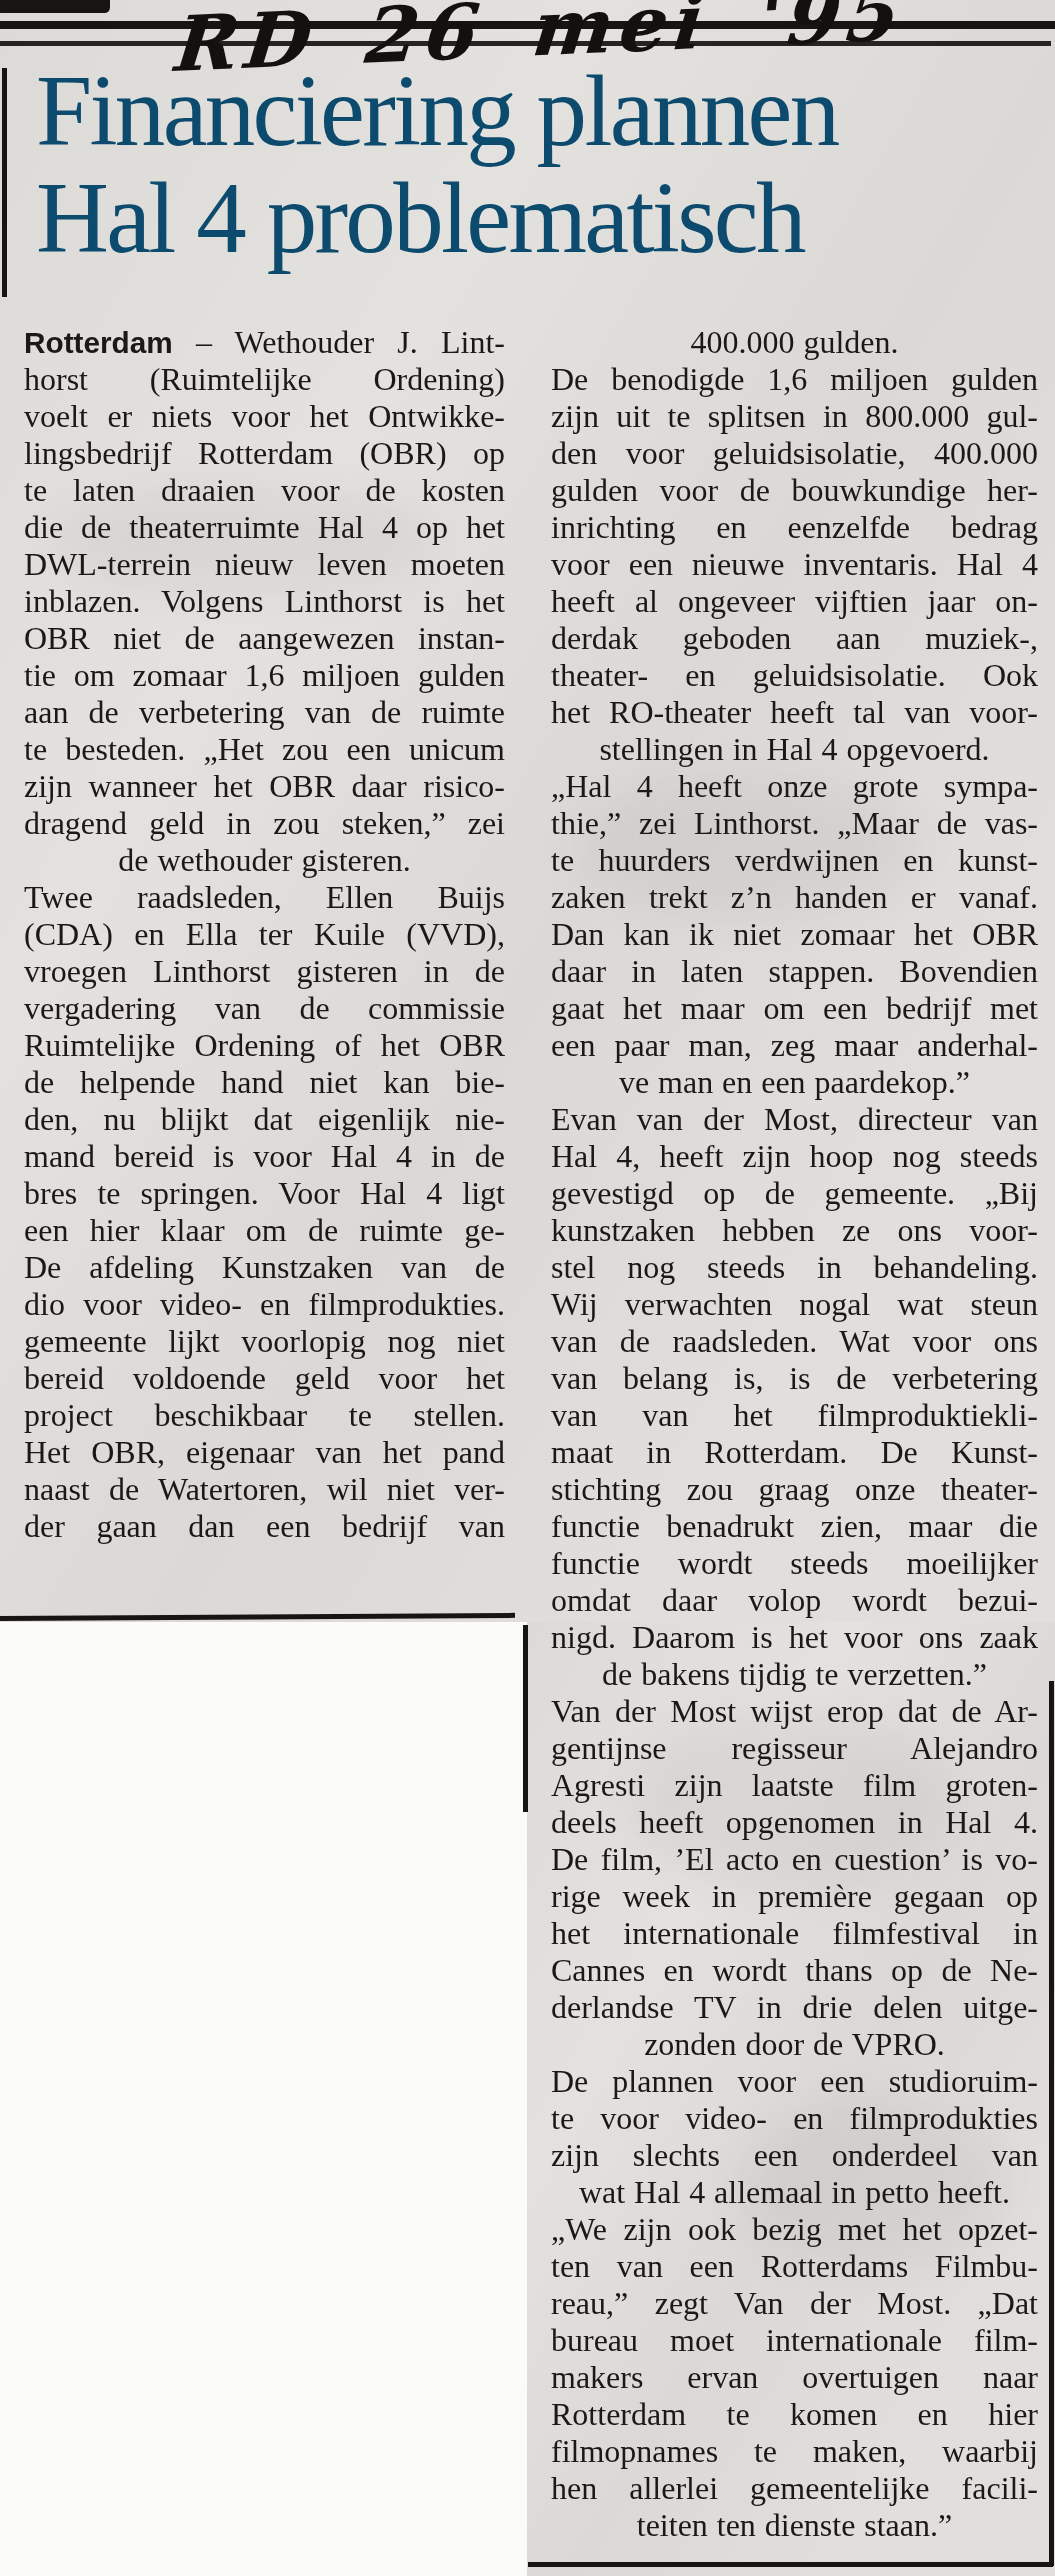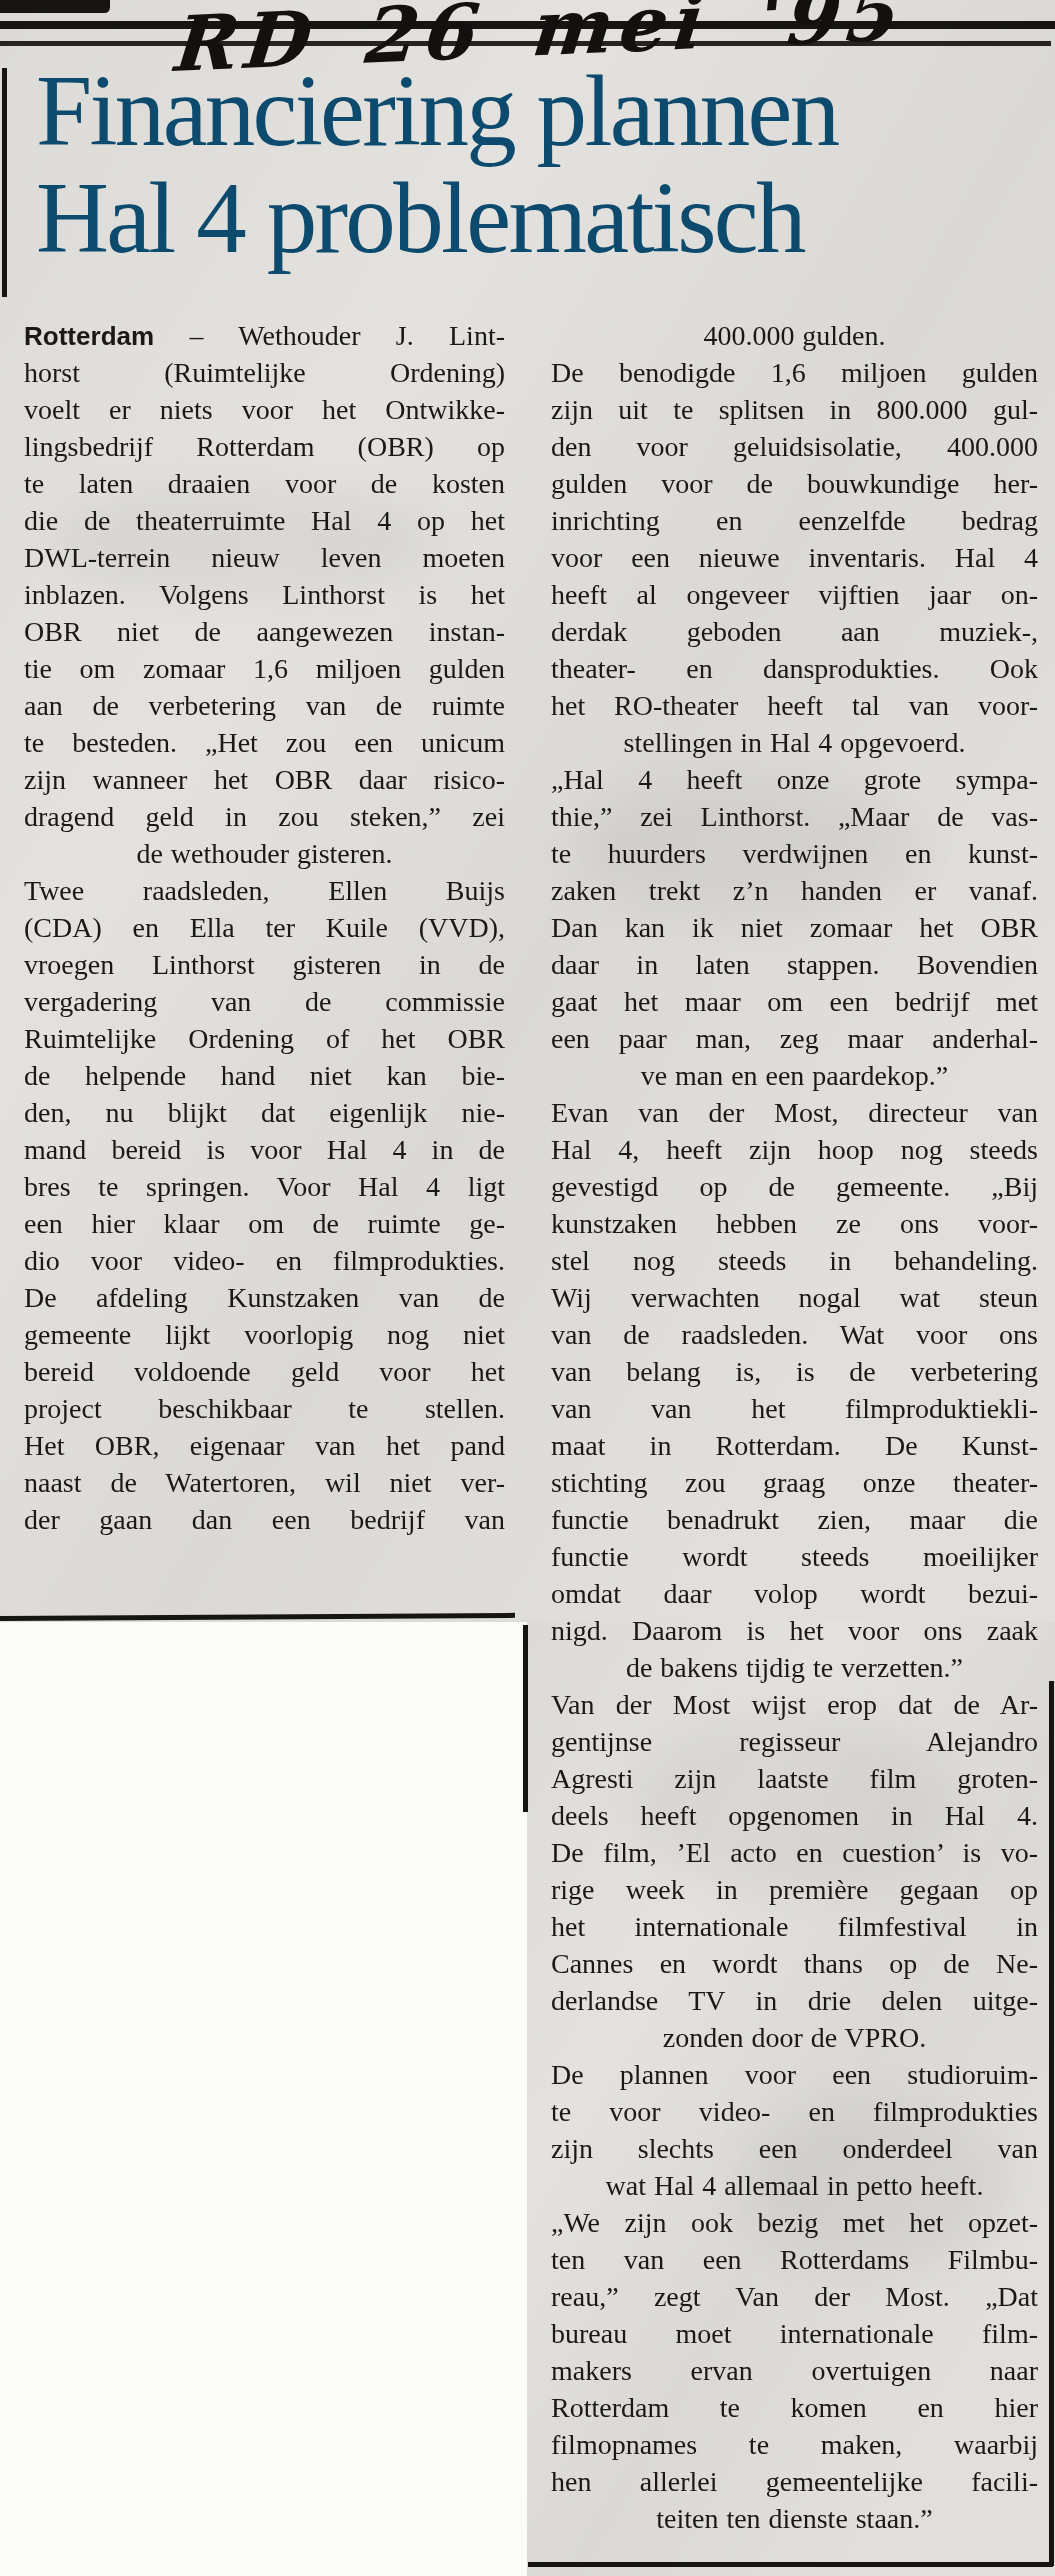--- a/index.html
+++ b/index.html
@@ -57,22 +57,22 @@
     position:absolute;left:36px;top:58px;width:1027px;
     font-family:"Liberation Serif", serif;
     font-weight:normal;
     font-size:101px;line-height:107px;
     letter-spacing:-2.7px;
     color:#0c4a6e;
     z-index:3;
   }
   
   .col{
-    position:absolute;top:317px;
-    font-size:28px;line-height:37px;
+    position:absolute;top:324px;
+    font-size:32px;line-height:37px;
     word-spacing:0.9px;
     color:#1b1917;
     z-index:3;
   }
   .col-left{left:24px;width:481px;}
   .col-right{left:551px;width:487px;}
   .line{
     text-align:justify;
     max-height:37px;overflow:hidden;
   }
@@ -130,40 +130,40 @@
     <div class="line">Twee raadsleden, Ellen Buijs</div>
     <div class="line">(CDA) en Ella ter Kuile (VVD),</div>
     <div class="line">vroegen Linthorst gisteren in de</div>
     <div class="line">vergadering van de commissie</div>
     <div class="line">Ruimtelijke Ordening of het OBR</div>
     <div class="line">de helpende hand niet kan bie-</div>
     <div class="line">den, nu blijkt dat eigenlijk nie-</div>
     <div class="line">mand bereid is voor Hal 4 in de</div>
     <div class="line">bres te springen. Voor Hal 4 ligt</div>
     <div class="line">een hier klaar om de ruimte ge-</div>
+    <div class="line">De afdeling Kunstzaken van de</div>
     <div class="line">dio voor video- en filmprodukties.</div>
-    <div class="line">De afdeling Kunstzaken van de</div>
     <div class="line">gemeente lijkt voorlopig nog niet</div>
     <div class="line">bereid voldoende geld voor het</div>
     <div class="line">project beschikbaar te stellen.</div>
     <div class="line">Het OBR, eigenaar van het pand</div>
     <div class="line">naast de Watertoren, wil niet ver-</div>
     <div class="line">der gaan dan een bedrijf van</div>
   </div>
 <div class="col col-right" id="col-right">
     <div class="line nj">400.000 gulden.</div>
     <div class="line">De benodigde 1,6 miljoen gulden</div>
     <div class="line">zijn uit te splitsen in 800.000 gul-</div>
     <div class="line">den voor geluidsisolatie, 400.000</div>
     <div class="line">gulden voor de bouwkundige her-</div>
     <div class="line">inrichting en eenzelfde bedrag</div>
     <div class="line">voor een nieuwe inventaris. Hal 4</div>
     <div class="line">heeft al ongeveer vijftien jaar on-</div>
     <div class="line">derdak geboden aan muziek-,</div>
-    <div class="line">theater- en dansprodukties. Ook</div>
+    <div class="line">theater- en geluidsisolatie. Ook</div>
     <div class="line">het RO-theater heeft tal van voor-</div>
     <div class="line nj">stellingen in Hal 4 opgevoerd.</div>
     <div class="line">„Hal 4 heeft onze grote sympa-</div>
     <div class="line">thie,” zei Linthorst. „Maar de vas-</div>
     <div class="line">te huurders verdwijnen en kunst-</div>
     <div class="line">zaken trekt z’n handen er vanaf.</div>
     <div class="line">Dan kan ik niet zomaar het OBR</div>
     <div class="line">daar in laten stappen. Bovendien</div>
     <div class="line">gaat het maar om een bedrijf met</div>
     <div class="line">een paar man, zeg maar anderhal-</div>

